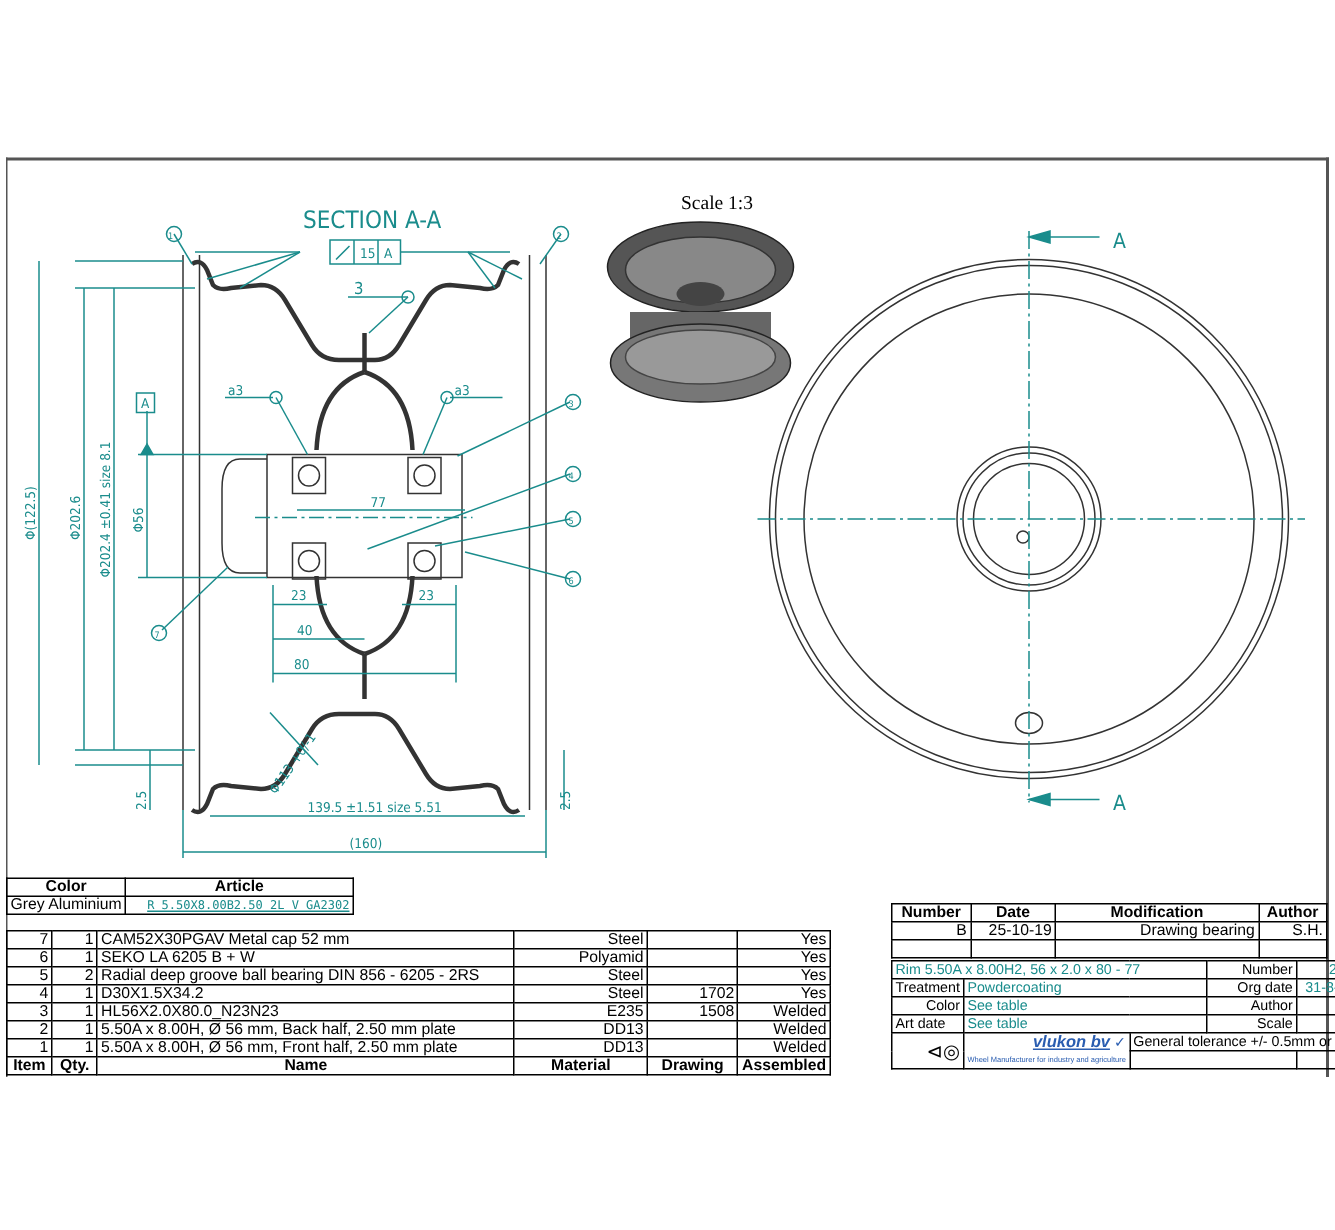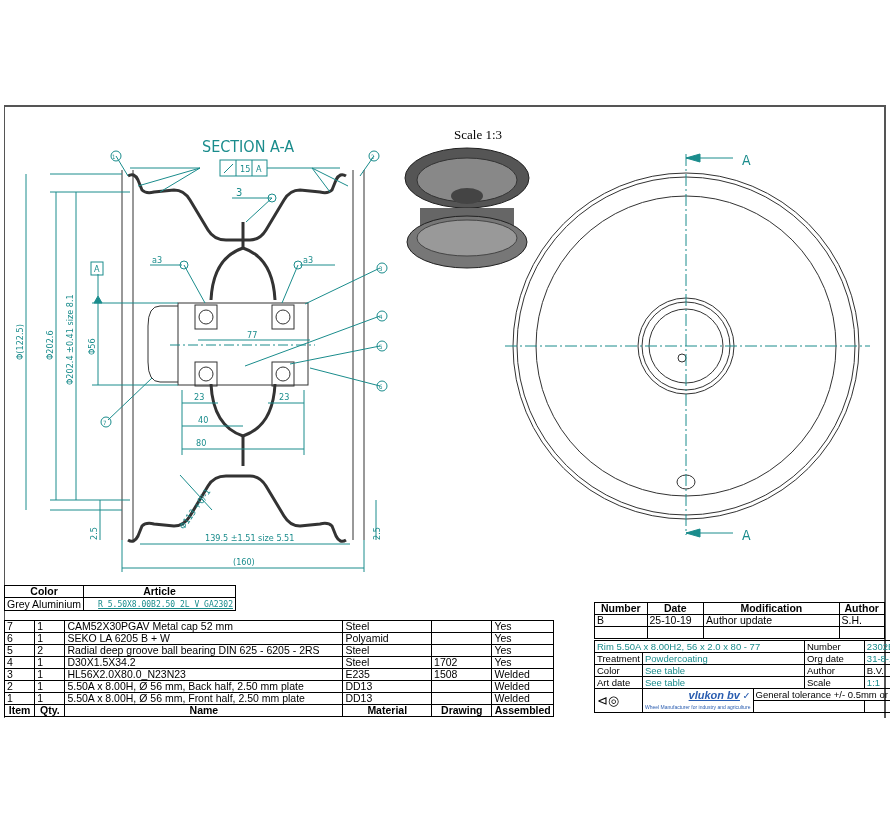--- a/index.html
+++ b/index.html
@@ -3,21 +3,21 @@
 <meta charset="utf-8">
 <style>
   html,body{margin:0;padding:0;background:#fff;}
   body{width:890px;height:820px;position:relative;overflow:hidden;font-family:"Liberation Sans",sans-serif;color:#000;}
   .frame{position:absolute;left:4px;top:105px;width:882px;height:613px;border-top:2px solid #555;border-left:1px solid #555;border-right:2px solid #555;box-sizing:border-box;}
   svg.drawing{position:absolute;left:0;top:0;}
   .cap{position:absolute;font-family:"Liberation Serif",serif;font-size:13px;}
   table{border-collapse:collapse;position:absolute;font-size:10.5px;}
   td,th{border:1px solid #000;padding:0 2px;height:11px;line-height:11px;white-space:nowrap;}
   th{font-weight:bold;}
-  .c{text-align:left;}
+  .c{text-align:right;}
   .teal{color:#1a8c8c;}
   .link{color:#1a8c8c;text-decoration:underline;font-family:"DejaVu Sans Mono",monospace;font-size:8px;margin-left:12px;}
   .tb td{font-size:9.5px;font-family:"Liberation Sans Narrow","Liberation Sans",sans-serif;}
   .logo{color:#2a5db0;font-style:italic;font-weight:bold;font-size:11px;text-decoration:underline;}
   .sub{font-size:5px;color:#2a5db0;}
 </style>
 </head>
 <body>
 
 <div class="frame"></div>
@@ -213,21 +213,21 @@
         <td class="c">6</td>
         <td class="c">1</td>
         <td>SEKO LA 6205 B + W</td>
         <td class="c">Polyamid</td>
         <td class="c"></td>
         <td class="c">Yes</td>
       </tr>
   <tr>
         <td class="c">5</td>
         <td class="c">2</td>
-        <td>Radial deep groove ball bearing DIN 625 - 6205 - 2RS</td>
+        <td>Radial deep groove ball bearing DIN 856 - 6205 - 2RS</td>
         <td class="c">Steel</td>
         <td class="c"></td>
         <td class="c">Yes</td>
       </tr>
   <tr>
         <td class="c">4</td>
         <td class="c">1</td>
         <td>D30X1.5X34.2</td>
         <td class="c">Steel</td>
         <td class="c">1702</td>
@@ -278,21 +278,21 @@
   <tbody>
       <tr>
         <th>Number</th>
         <th>Date</th>
         <th>Modification</th>
         <th>Author</th>
       </tr>
   <tr>
         <td class="c">B</td>
         <td class="c">25-10-19</td>
-        <td class="c">Author update</td>
+        <td class="c">Drawing bearing</td>
         <td class="c">S.H.</td>
       </tr>
   <tr>
         <td>&nbsp;</td>
         <td></td>
         <td></td>
         <td></td>
       </tr>
 </tbody>
   </table>

